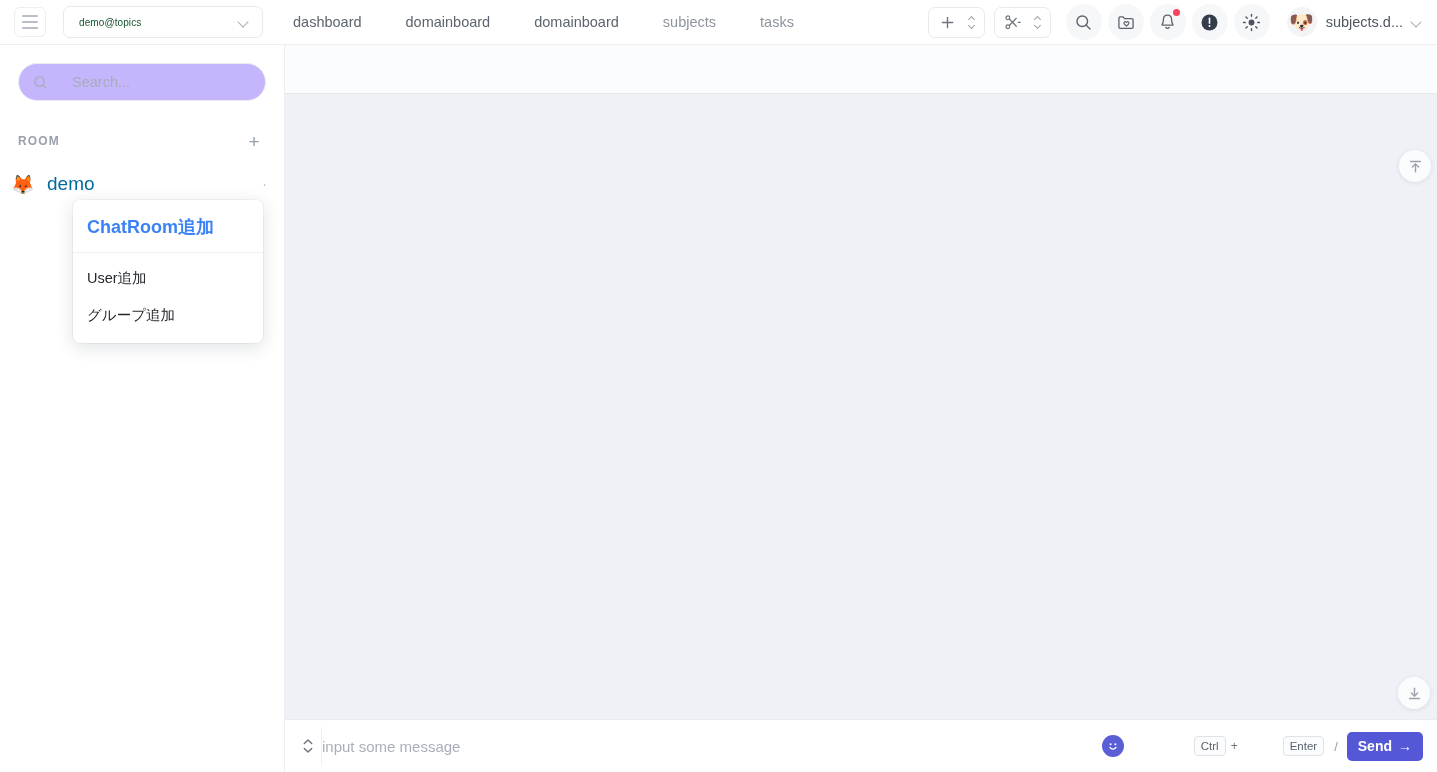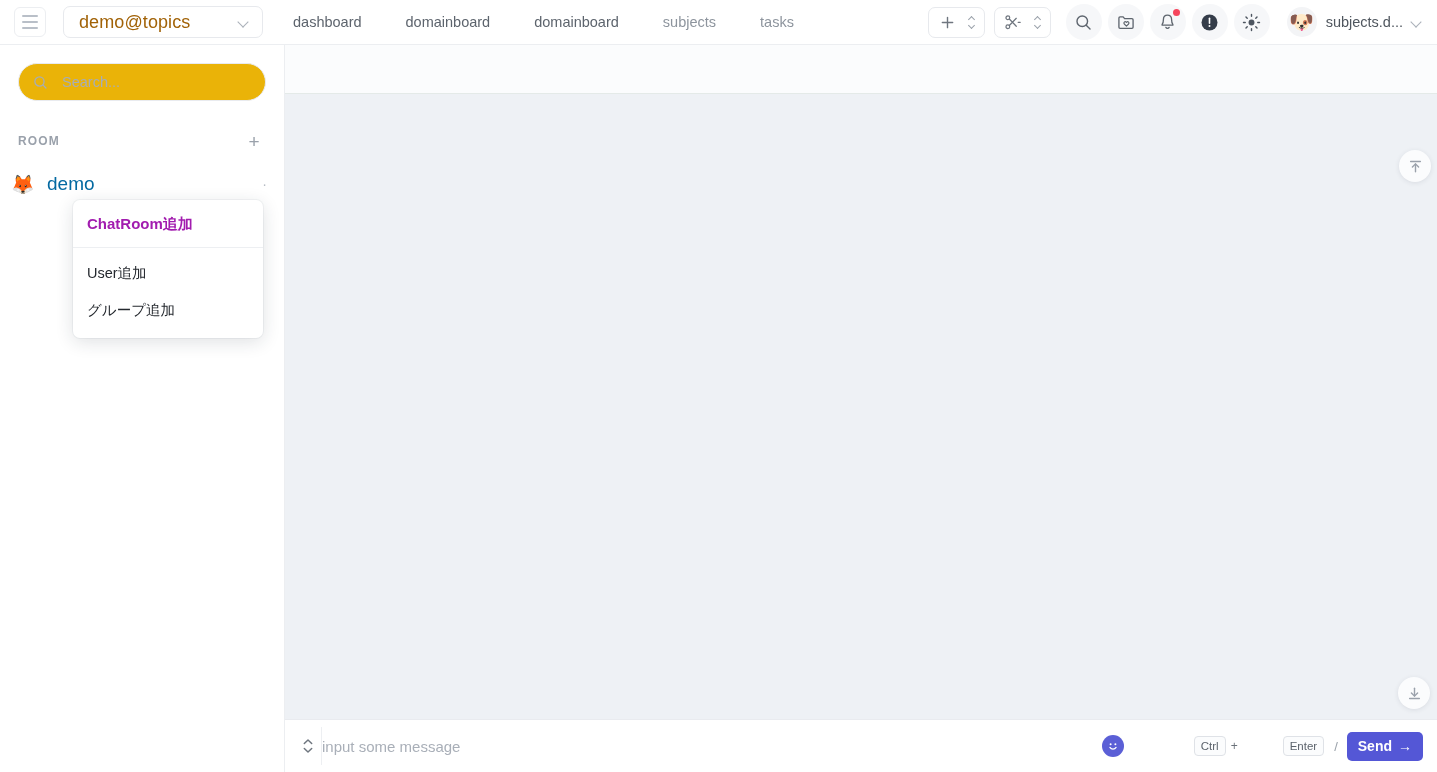--- a/index.html
+++ b/index.html
@@ -51,22 +51,22 @@
     border: 1px solid #e7e9ed;
     border-radius: 7px;
     background: #fff;
     display: flex; align-items: center;
     justify-content: space-between;
     padding: 0 12px 0 15px;
     cursor: pointer;
     flex: 0 0 auto;
   }
   .workspace-select .ws-label {
-    font-size: 18px;
-    color: #a16207;
+    font-size: 10px;
+    color: #14532d;
     letter-spacing: .1px;
   }
   .chev {
     width: 11px; height: 11px;
     position: relative;
     flex: 0 0 auto;
   }
   .chev::before {
     content: "";
     position: absolute;
@@ -195,25 +195,25 @@
     display: flex;
     flex-direction: column;
     padding-top: 18px;
     position: relative;
   }
   .search-box {
     margin: 0 18px;
     height: 38px;
     border: 1px solid #e9ebef;
     border-radius: 19px;
-    background: #eab308;
+    background: #c4b5fd;
     display: flex;
     align-items: center;
     padding: 0 14px;
-    gap: 14px;
+    gap: 24px;
   }
   .search-box input {
     border: none; outline: none;
     font-size: 14.5px;
     color: #555d66;
     background: transparent;
     flex: 1 1 auto;
     font-family: "Liberation Sans", sans-serif;
   }
   .search-box input::placeholder { color: #a7adb6; }
@@ -279,23 +279,23 @@
     width: 190px;
     background: #ffffff;
     border-radius: 7px;
     box-shadow: 0 4px 18px rgba(30,40,60,.14), 0 0 0 1px rgba(30,40,60,.045);
     z-index: 40;
     padding: 0 0 9px 0;
     overflow: hidden;
   }
   .dd-header {
     padding: 15px 14px 13px 14px;
-    font-size: 15px;
+    font-size: 18px;
     font-weight: bold;
-    color: #a21caf;
+    color: #3b82f6;
     border-bottom: 1px solid #edeff2;
   }
   .dd-item {
     padding: 9px 14px 9px 14px;
     font-size: 14.5px;
     color: #24282e;
     cursor: pointer;
   }
   .dd-list { padding-top: 7px; }
 

